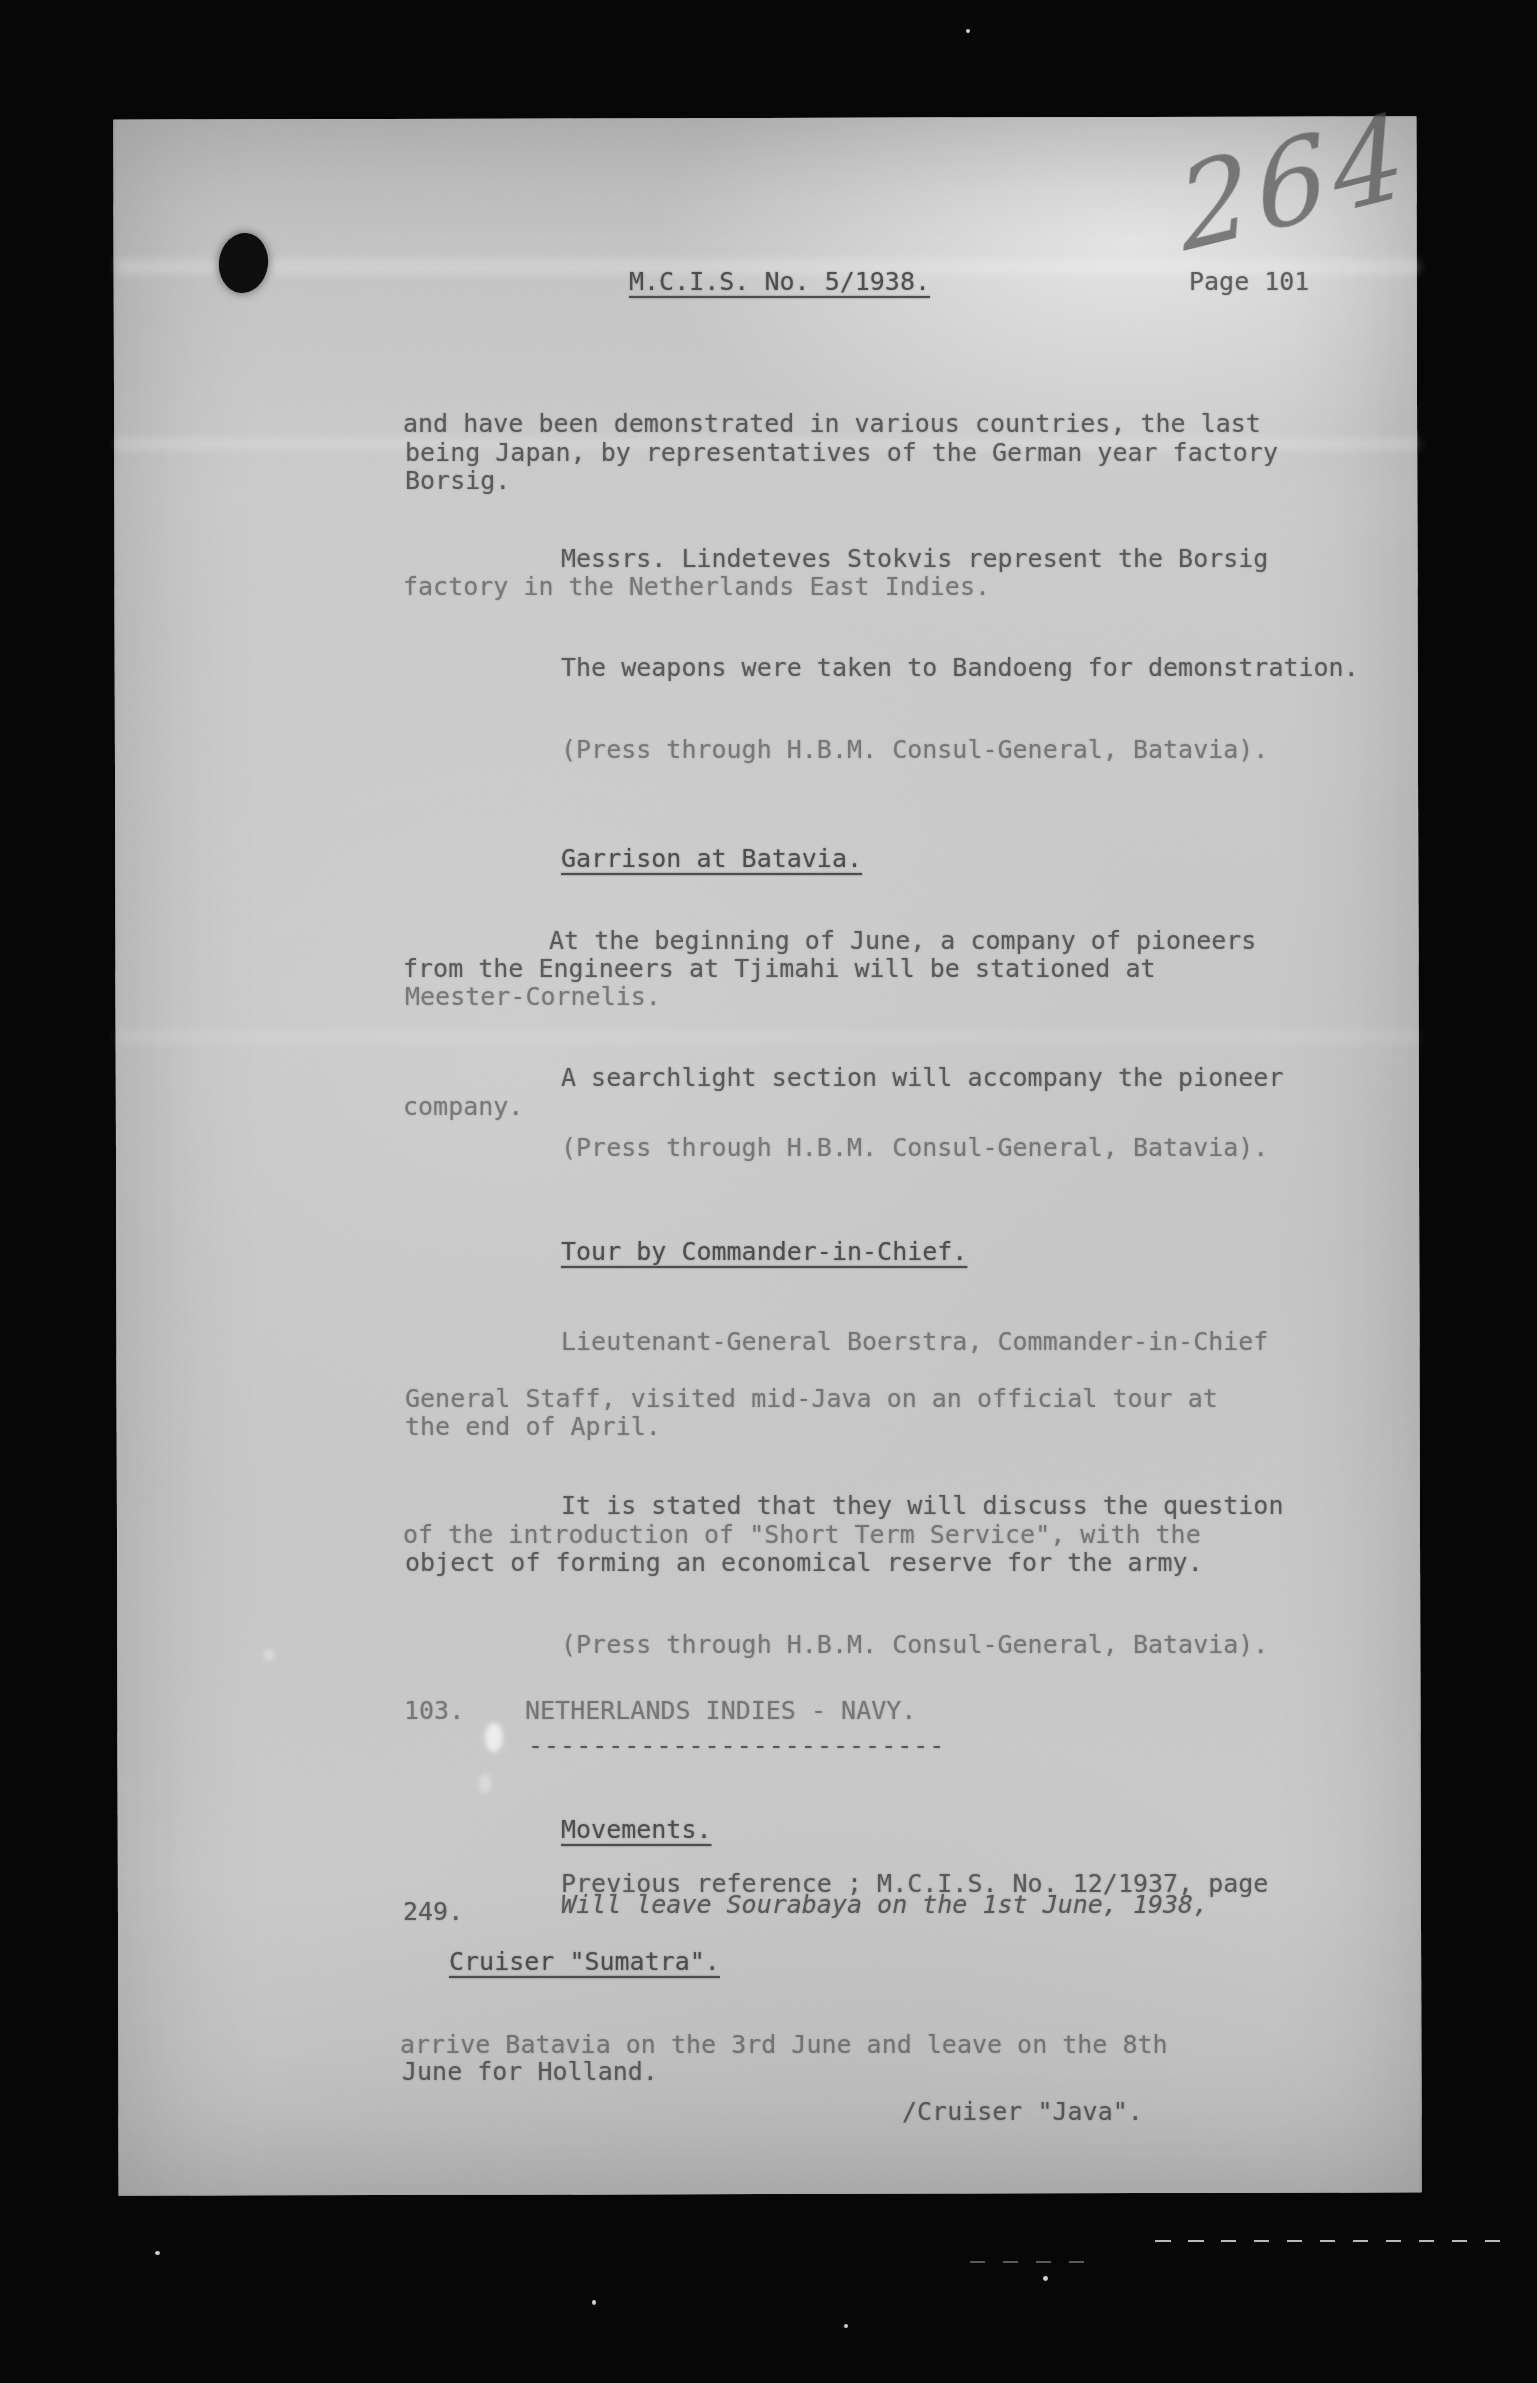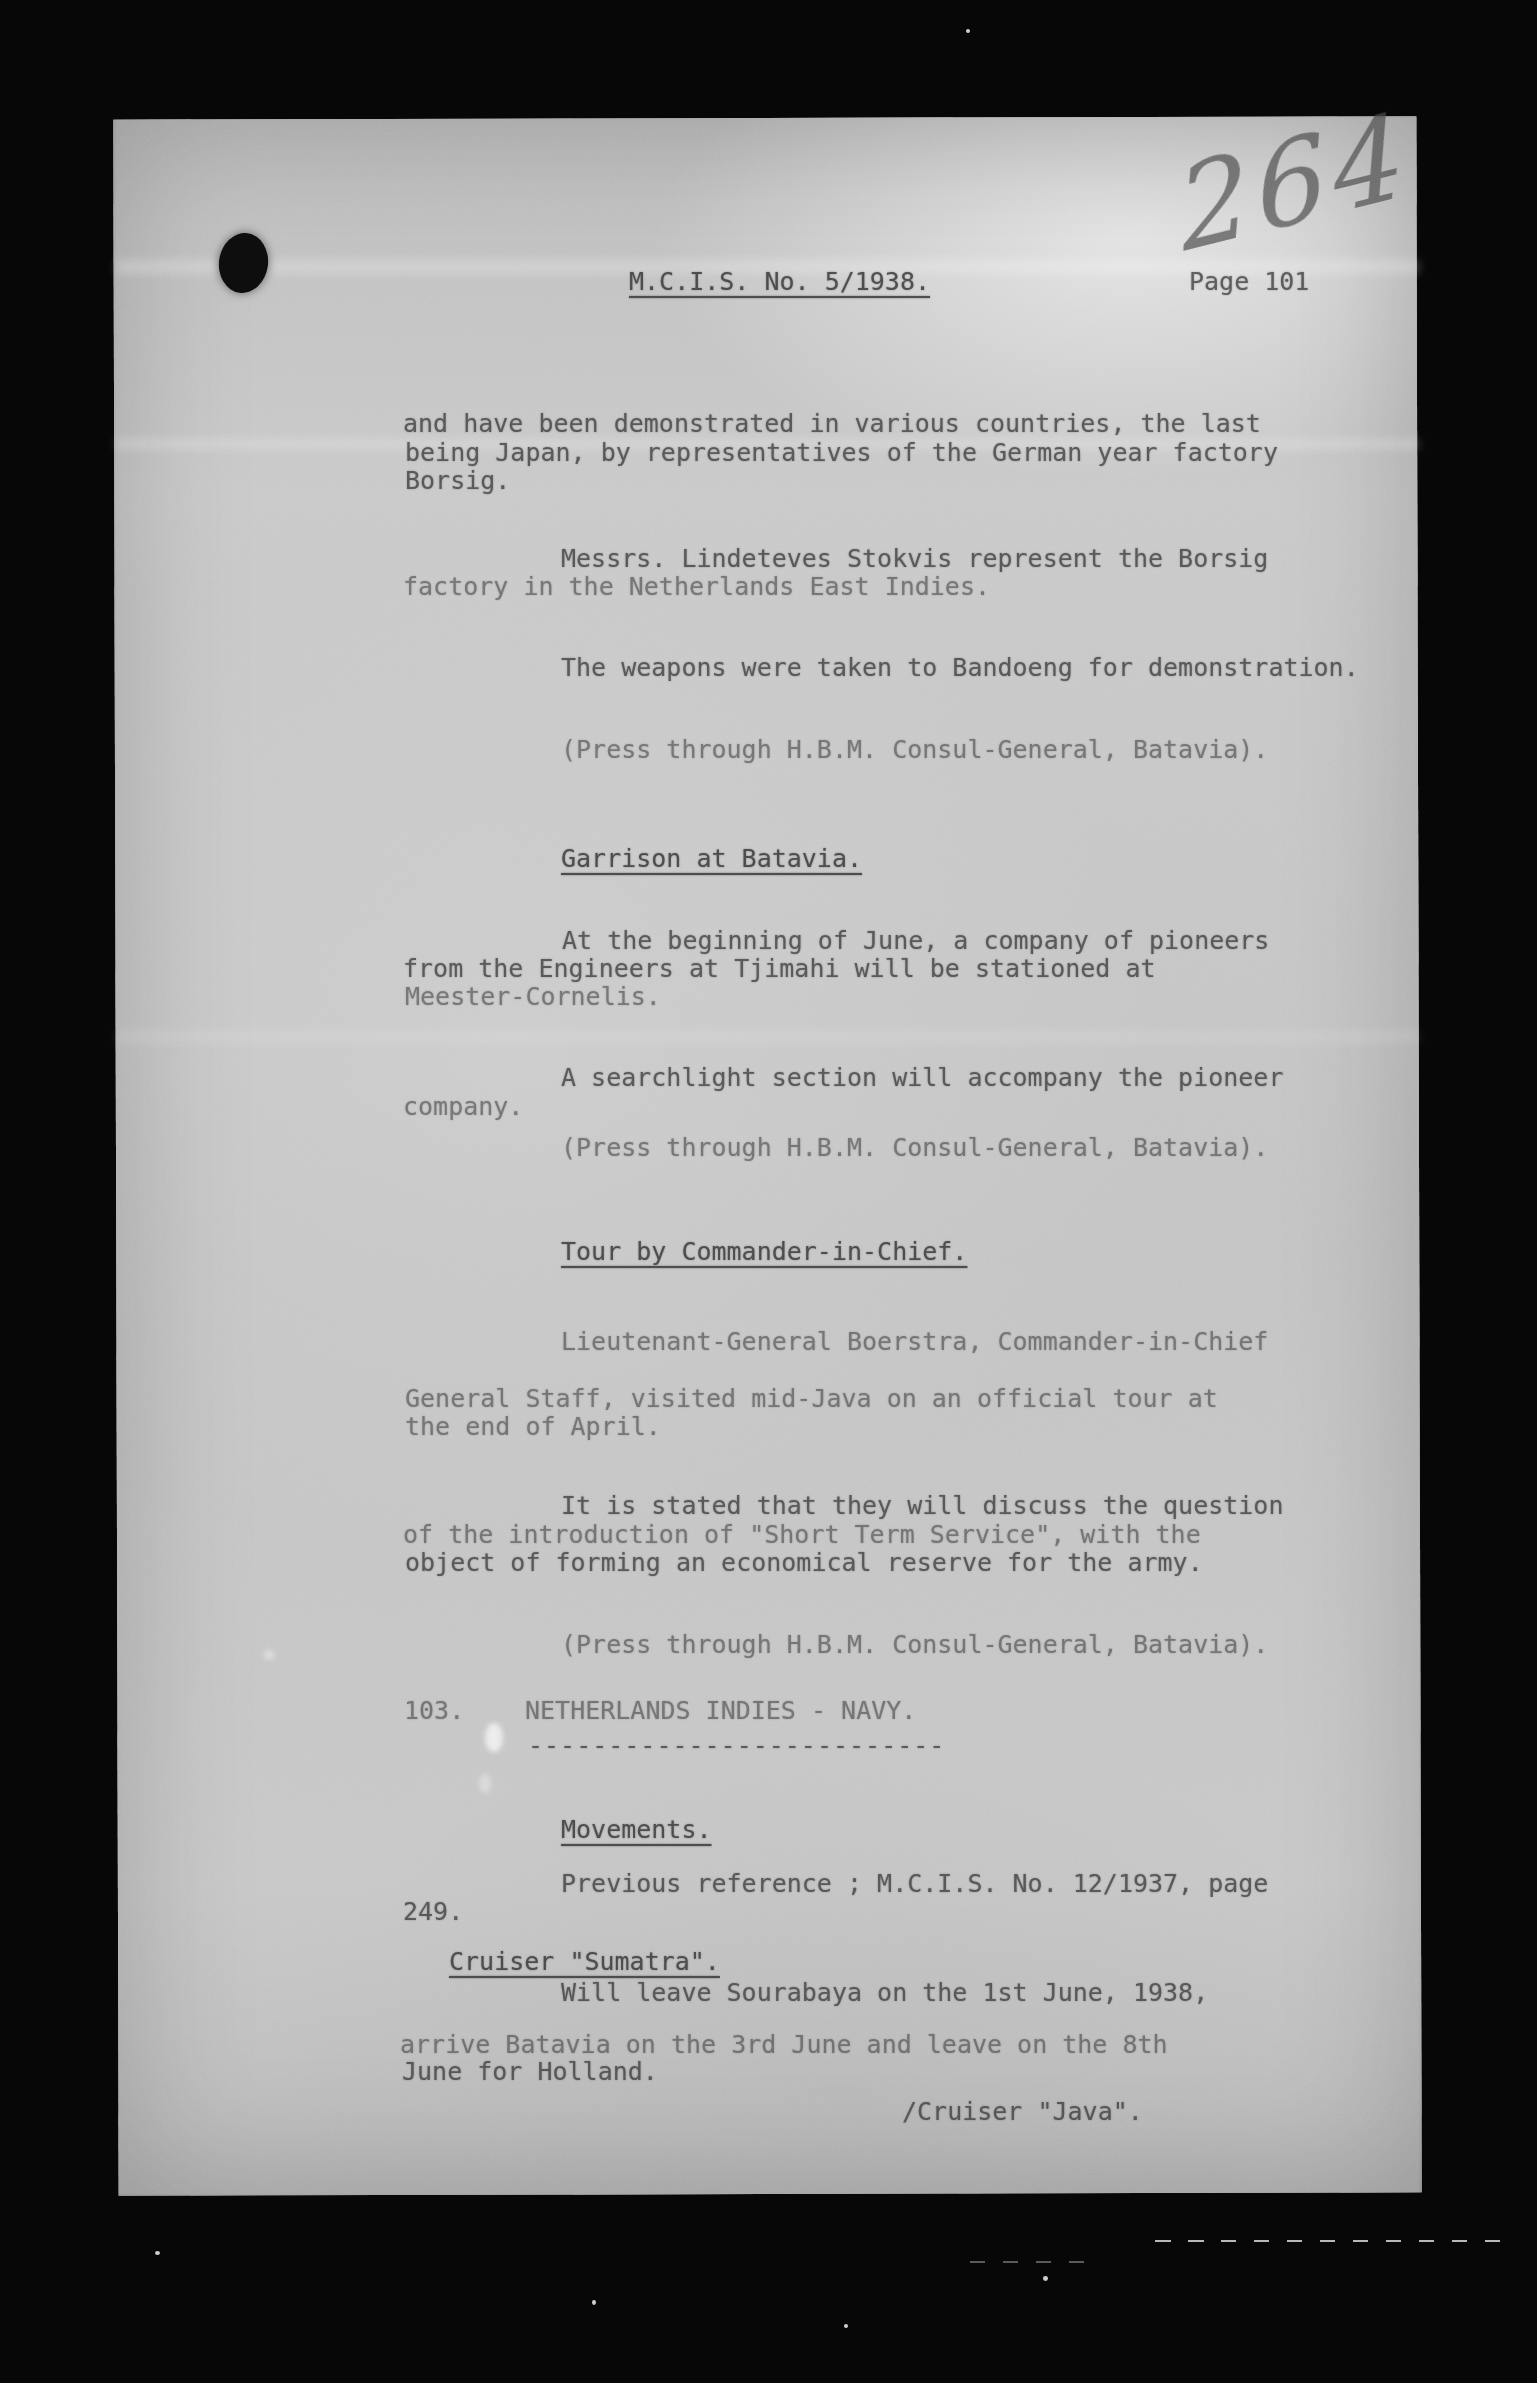--- a/index.html
+++ b/index.html
@@ -61,21 +61,21 @@
 
   <div class="ln" style="left:561px;top:546px;">Messrs. Lindeteves Stokvis represent the Borsig</div>
   <div class="ln dim" style="left:403px;top:574px;">factory in the Netherlands East Indies.</div>
 
   <div class="ln" style="left:561px;top:655px;">The weapons were taken to Bandoeng for demonstration.</div>
 
   <div class="ln dim" style="left:561px;top:737px;">(Press through H.B.M. Consul-General, Batavia).</div>
 
   <div class="ln u dark" style="left:561px;top:846px;">Garrison at Batavia.</div>
 
-  <div class="ln" style="left:562px;top:928px;">At the beginning of June, a company of pioneers</div>
+  <div class="ln" style="left:549px;top:928px;">At the beginning of June, a company of pioneers</div>
   <div class="ln" style="left:403px;top:956px;">from the Engineers at Tjimahi will be stationed at</div>
   <div class="ln dim" style="left:405px;top:984px;">Meester-Cornelis.</div>
 
   <div class="ln" style="left:561px;top:1065px;">A searchlight section will accompany the pioneer</div>
   <div class="ln dim" style="left:403px;top:1094px;">company.</div>
 
   <div class="ln dim" style="left:561px;top:1135px;">(Press through H.B.M. Consul-General, Batavia).</div>
 
   <div class="ln u dark" style="left:561px;top:1239px;">Tour by Commander-in-Chief.</div>
 
@@ -93,21 +93,21 @@
   <div class="ln dim" style="left:525px;top:1698px;">NETHERLANDS INDIES - NAVY.</div>
   <div class="ln dashes" style="left:528px;top:1733px;">--------------------------</div>
 
   <div class="ln u dark" style="left:561px;top:1817px;">Movements.</div>
 
   <div class="ln" style="left:561px;top:1871px;">Previous reference ; M.C.I.S. No. 12/1937, page</div>
   <div class="ln" style="left:403px;top:1899px;">249.</div>
 
   <div class="ln u dark" style="left:449px;top:1949px;">Cruiser "Sumatra".</div>
 
-  <div class="ln" style="left:561px;top:1980px;">Will leave Sourabaya on the 1st June, 1938,</div>
+  <div class="ln" style="left:561px;top:1892px;font-style:italic;">Will leave Sourabaya on the 1st June, 1938,</div>
   <div class="ln dim" style="left:400px;top:2032px;">arrive Batavia on the 3rd June and leave on the 8th</div>
   <div class="ln" style="left:402px;top:2059px;">June for Holland.</div>
 
   <div class="ln" style="left:902px;top:2099px;">/Cruiser "Java".</div>
 
   <div class="blotch" style="left:485px;top:1723px;width:17.5px;height:29px;"></div>
   <div class="blotch" style="left:479px;top:1774px;width:11.6px;height:19.4px;opacity:.5"></div>
   <div class="blotch" style="left:264px;top:1650px;width:9.7px;height:9.7px;opacity:.6"></div>
   <div class="film-scratch" style="left:1155px;top:2240px;width:359px;"></div>
   <div class="film-scratch" style="left:970px;top:2261px;width:116px;opacity:.4"></div>

